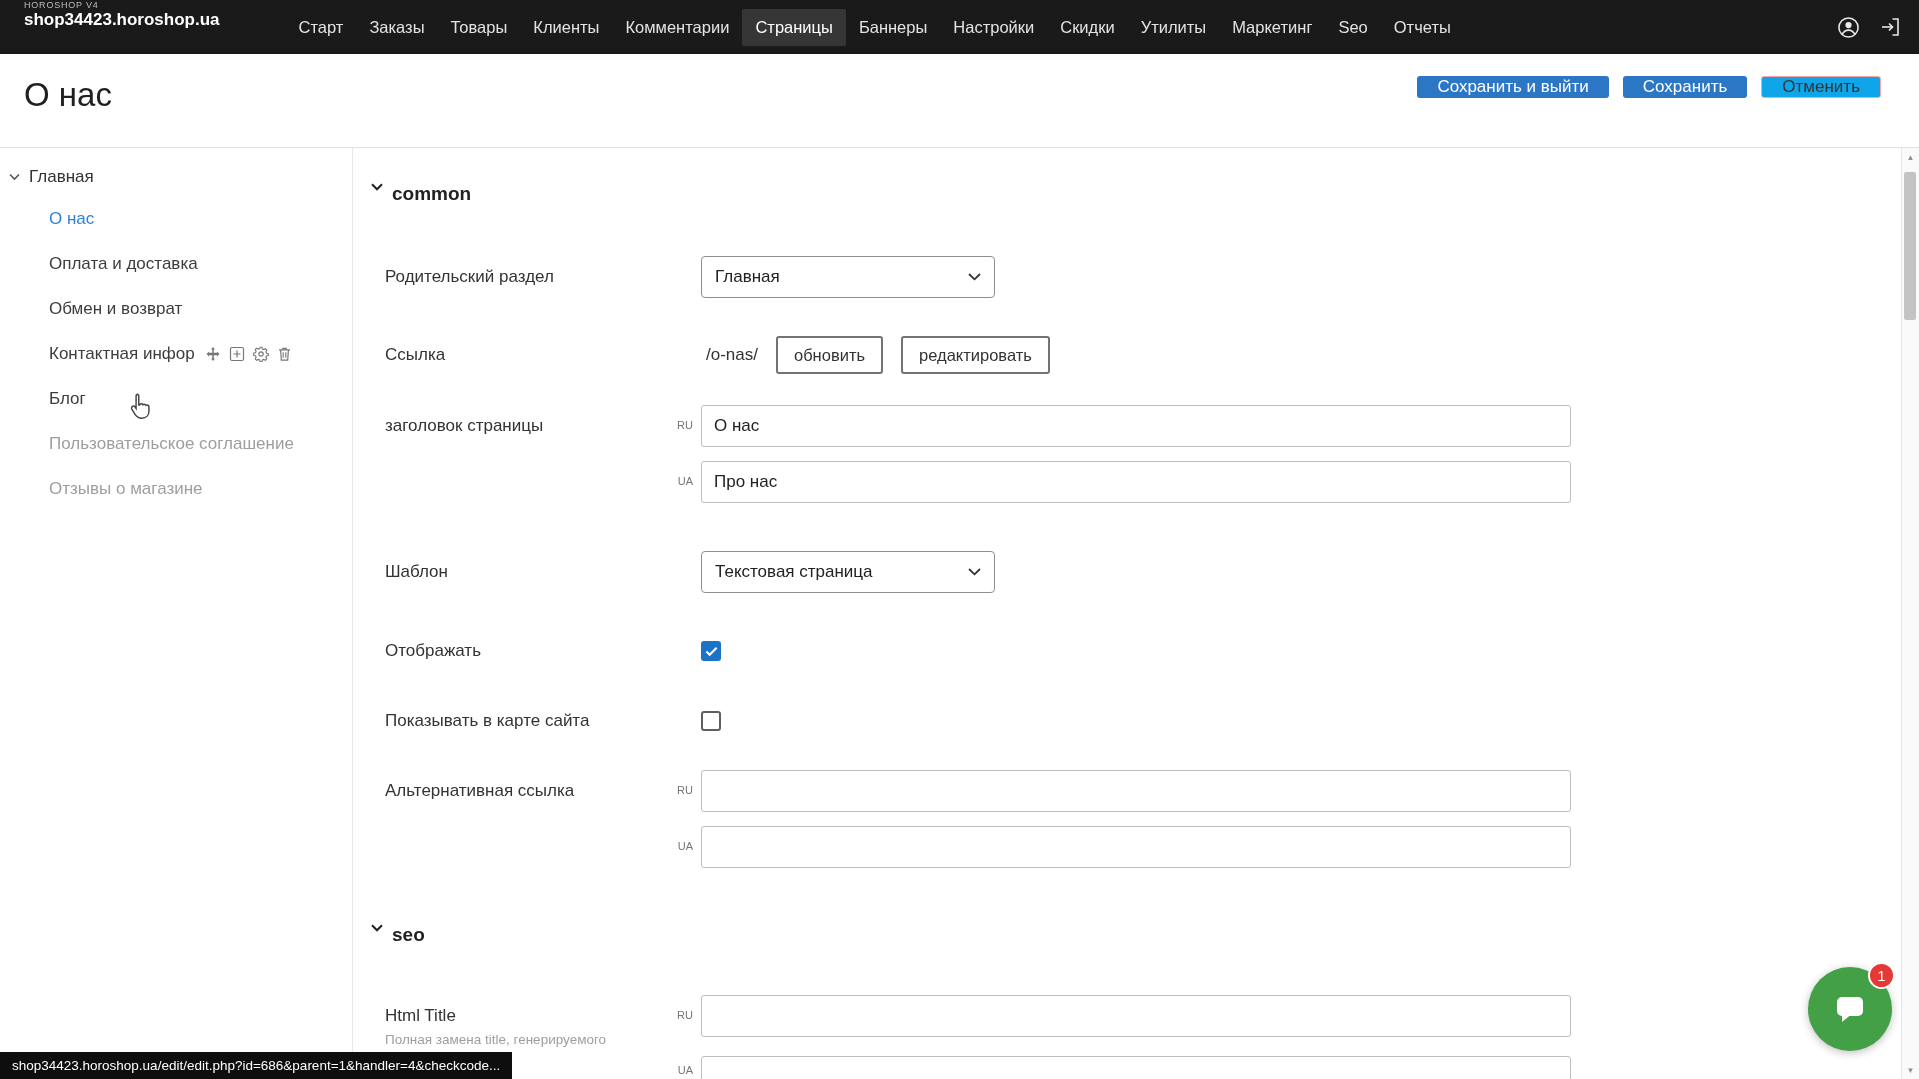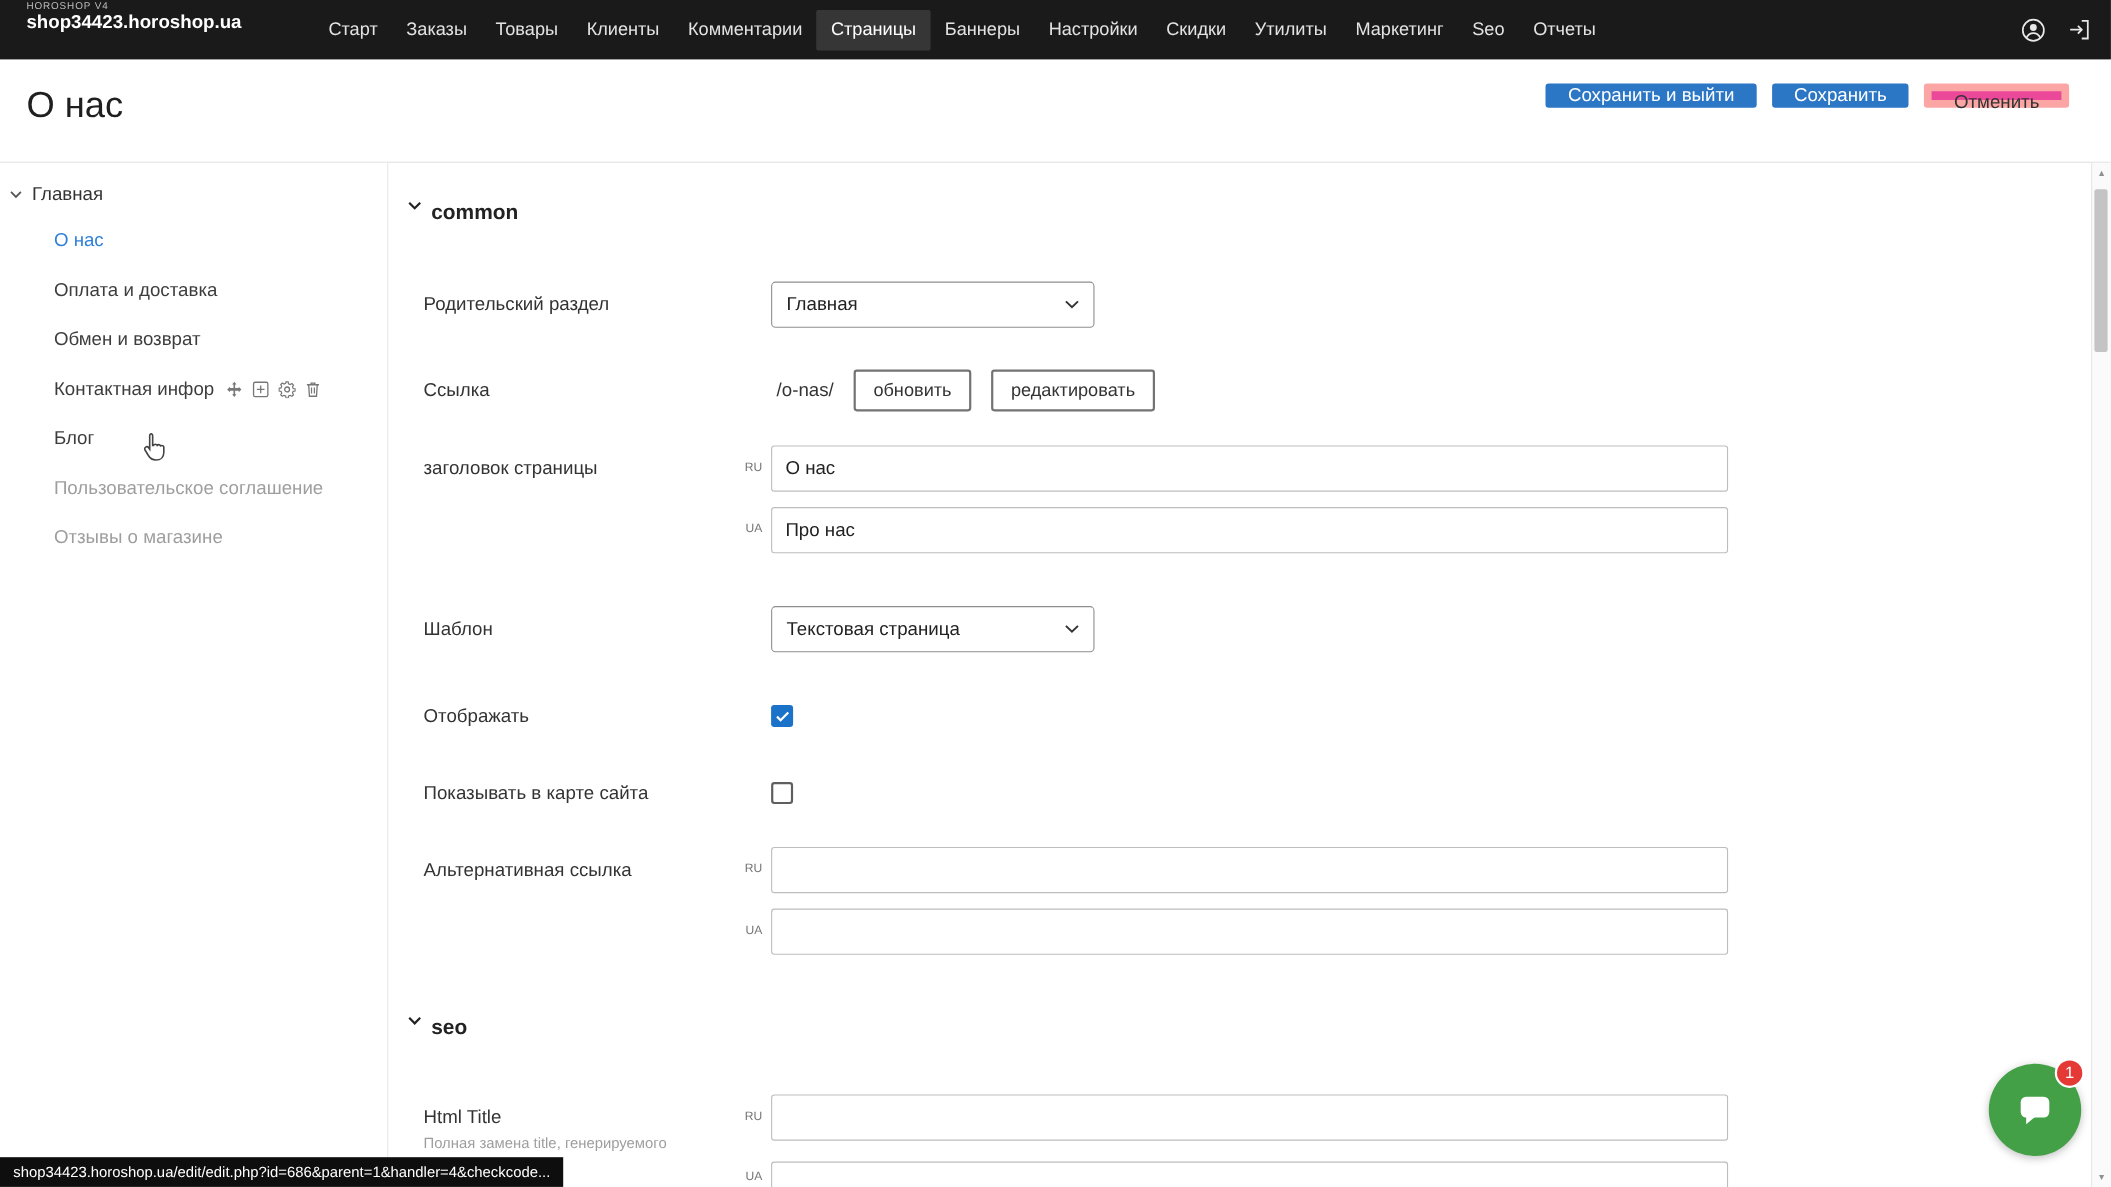--- a/index.html
+++ b/index.html
@@ -16,21 +16,21 @@
   .nav-item.active{background:#363636;color:#fff;border-radius:2px;}
   .top-icons{position:absolute;right:16px;top:0;height:54px;display:flex;align-items:center;gap:16px;}
   .top-icon{width:26px;height:26px;cursor:pointer;display:flex;align-items:center;justify-content:center;}
 
   
   .page-header{position:absolute;left:0;top:54px;width:100%;height:93px;background:#fff;border-bottom:1px solid #e2e2e2;}
   .page-title{position:absolute;left:24px;top:76px;margin:0;font-size:33px;font-weight:400;color:#1f1f1f;}
   .header-actions{position:absolute;top:76px;right:38px;display:flex;gap:14px;}
   .btn{height:22px;border-radius:3px;font-size:17px;padding:0 20px;border:none;cursor:pointer;font-family:inherit;}
   .btn-primary{background:#2b77c5;color:#fff;}
-  .btn-outline{background:#ec4899;border:7px solid #fca5a5;color:#333;}
+  .btn-outline{background:#0ea5e9;border:1px solid #fca5a5;color:#333;}
 
   
   .sidebar{position:absolute;left:0;top:148px;width:352px;bottom:0;border-right:1px solid #e8e8e8;background:#fff;}
   .tree-root{height:38px;margin-top:10px;display:flex;align-items:center;font-size:17px;color:#333;cursor:pointer;}
   .tree-root .chev{margin:0 9px 0 9px;display:flex;}
   .tree-item{height:45px;display:flex;align-items:center;font-size:17px;color:#3d3d3d;padding-left:49px;position:relative;cursor:pointer;}
   .tree-item.muted{color:#9e9e9e;}
   .tree-item.selected{color:#2f80d9;}
   .tree-item .arrow-right{position:absolute;left:33px;top:17px;display:flex;}
   .tree-icons{display:flex;gap:8px;margin-left:10px;align-items:center;}

